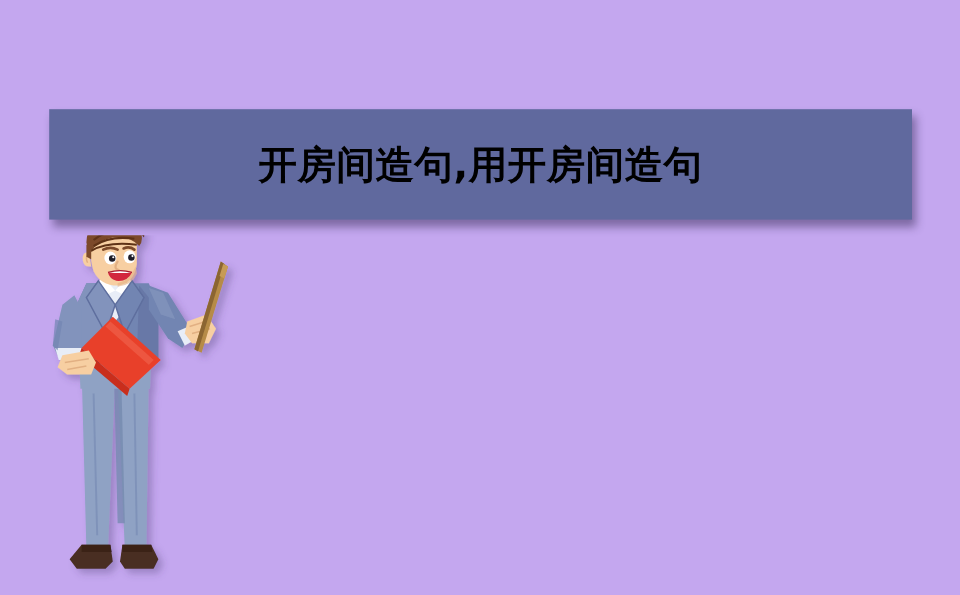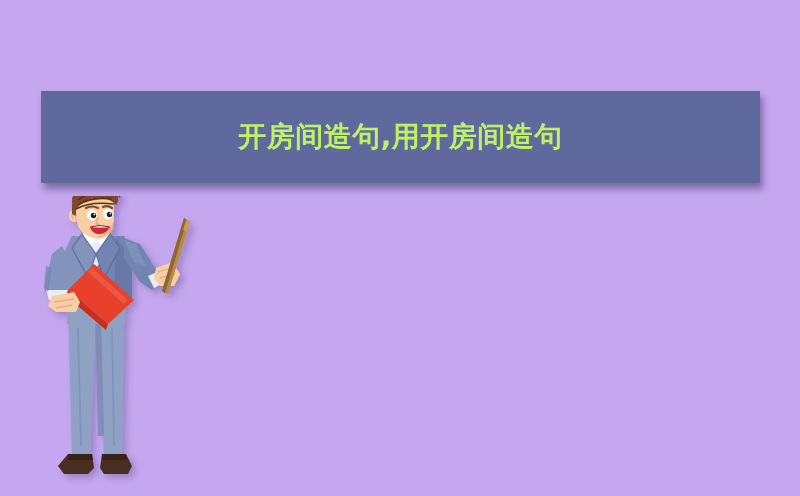--- a/index.html
+++ b/index.html
@@ -28,22 +28,22 @@
     width: 719px;
     height: 92px;
     background: #60699e;
     box-shadow: 3px 6px 7px rgba(40, 30, 70, 0.45);
     display: flex;
     align-items: center;
     justify-content: center;
     box-sizing: border-box;
   }
   #title-text {
-    color: #bef264;
-    font-size: 28px;
+    color: #000000;
+    font-size: 32px;
     font-weight: bold;
     letter-spacing: 0.5px;
     line-height: 1;
     white-space: nowrap;
     text-align: right;
     font-family: "DejaVu Sans", "Liberation Sans", sans-serif;
   }
 
   
   #teacher-illustration {

